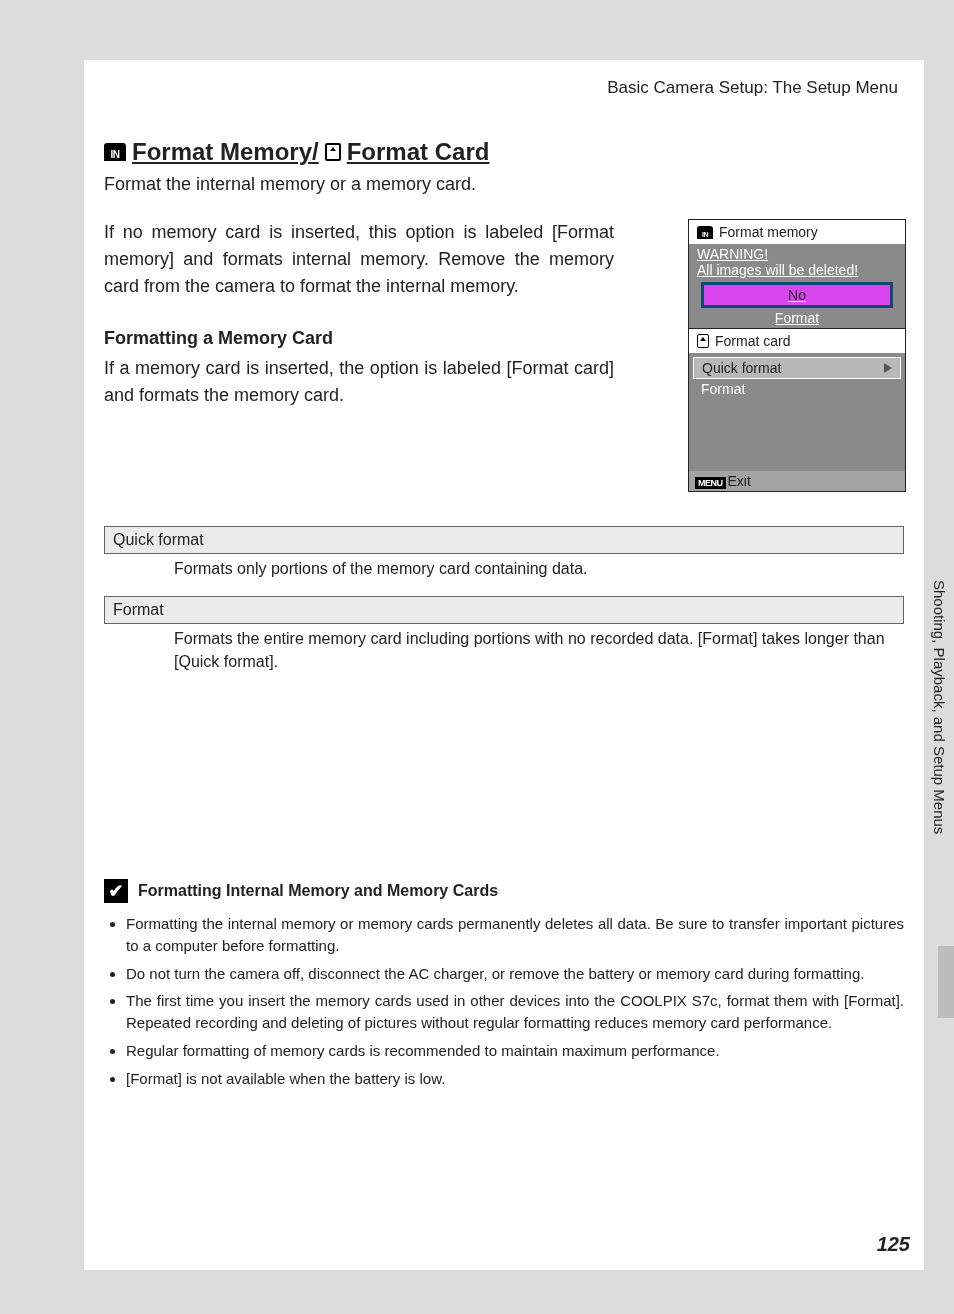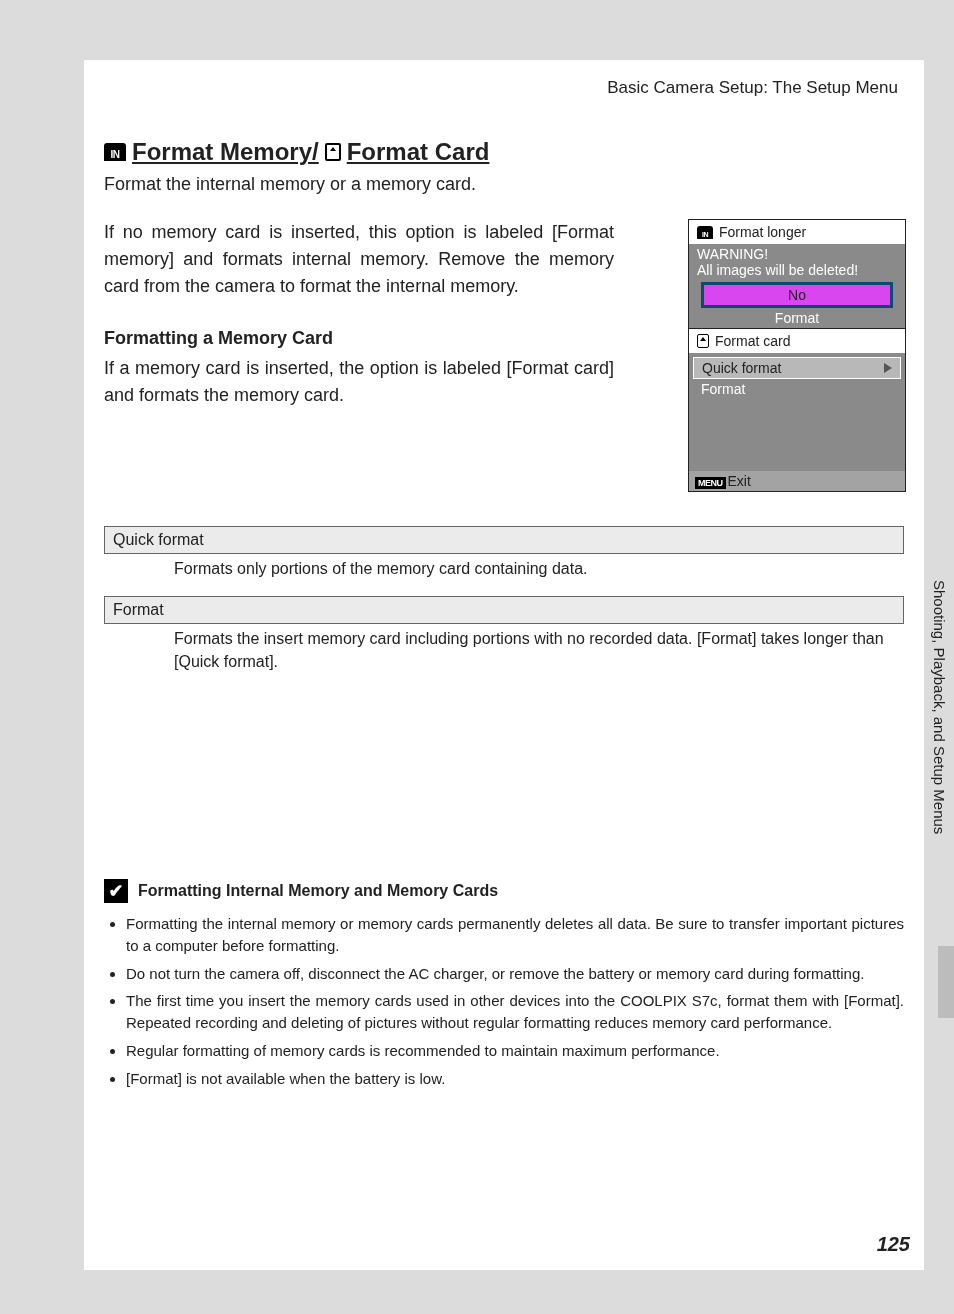--- a/index.html
+++ b/index.html
@@ -64,20 +64,21 @@
     display: flex;
     align-items: center;
     gap: 6px;
     padding: 4px 8px;
     color: #222;
   }
   .lcd-body {
     background: #8a8a8a;
     color: #fff;
     padding: 2px 8px 9px 8px;
+    text-decoration: underline;
   }
   .lcd-warning-line { font-weight: normal; }
   .lcd-opt {
     margin-top: 14px;
     text-align: center;
     line-height: 20px;
   }
   .lcd-opt.sel {
     background: #d946ef;
     border: 3px solid #0c4a6e;
@@ -254,21 +255,21 @@
 
   <p class="intro">Format the internal memory or a memory card.</p>
 
   <div class="section">
     <div class="col-left">
       <div class="body-text">If no memory card is inserted, this option is labeled [Format memory] and formats internal memory. Remove the memory card from the camera to format the internal memory.</div>
     </div>
     <div class="lcd">
       <div class="lcd-title">
         <span class="icon-in small"></span>
-        <span>Format longer</span>
+        <span>Format memory</span>
       </div>
       <div class="lcd-body">
         <div class="lcd-warning-line">WARNING!</div>
         <div class="lcd-warning-line">All images will be deleted!</div>
         <div class="lcd-opt sel">No</div>
         <div class="lcd-opt" style="margin-top:0">Format</div>
       </div>
       <div class="lcd-exit">
         <span class="icon-menu">MENU</span>
         <span>Exit</span>
@@ -297,21 +298,21 @@
         <span class="icon-menu">MENU</span>
         <span>Exit</span>
       </div>
     </div>
   </div>
 
   <div class="def-table">
     <div class="dh">Quick format</div>
     <div class="dd">Formats only portions of the memory card containing data.</div>
     <div class="dh">Format</div>
-    <div class="dd">Formats the insert memory card including portions with no recorded data. [Format] takes longer than [Quick format].</div>
+    <div class="dd">Formats the entire memory card including portions with no recorded data. [Format] takes longer than [Quick format].</div>
   </div>
 
   <div class="note-box">
     <div class="note-head">
       <span class="icon-check">✔</span>
       <span>Formatting Internal Memory and Memory Cards</span>
     </div>
     <ul>
       <li>Formatting the internal memory or memory cards permanently deletes all data. Be sure to transfer important pictures to a computer before formatting.</li>
       <li>Do not turn the camera off, disconnect the AC charger, or remove the battery or memory card during formatting.</li>

